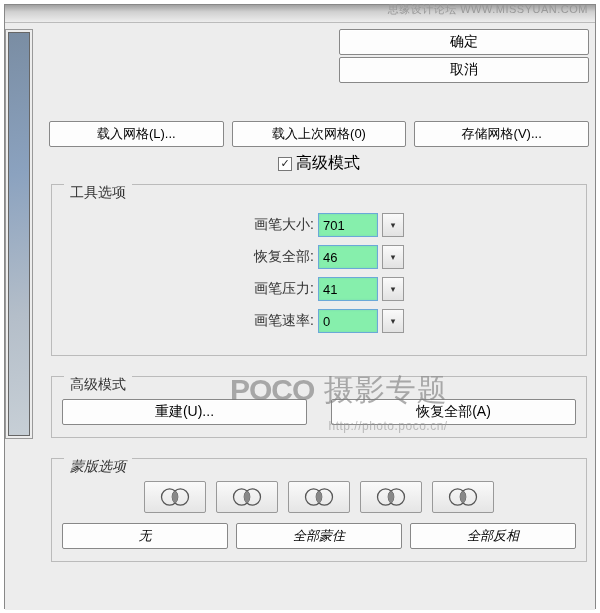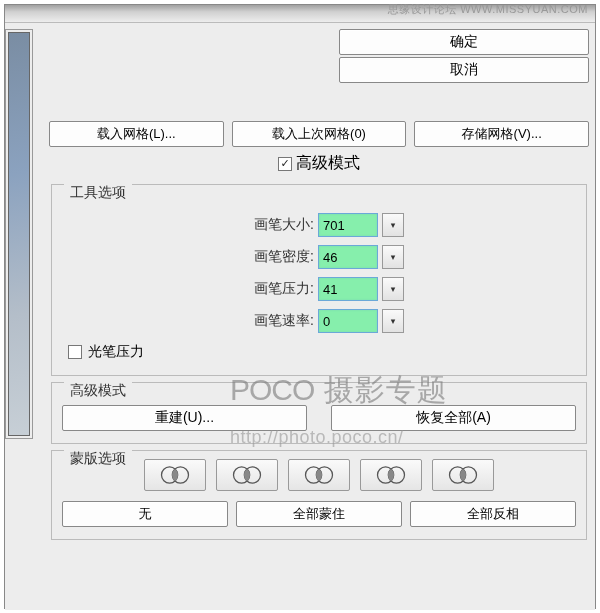--- a/index.html
+++ b/index.html
@@ -12,40 +12,40 @@
 .preview-img-border { border: 1px solid #666; margin: 2px; height: 100%; }
 .preview-img { width: 100%; height: 100%; background: linear-gradient(170deg, #7a8da3 0%, #8ba2bf 35%, #b4bec9 70%, #c7cfd6 100%); }
 .controls { flex: 1; padding: 6px 6px 0 6px; }
 .btn { background: #fdfdfd; border: 1px solid #888; border-radius: 2px; font-size: 14px; height: 26px; display: flex; align-items: center; justify-content: center; cursor: default; box-shadow: inset 0 1px 0 #fff; }
 .ok-cancel { display: flex; flex-direction: column; gap: 2px; align-items: flex-end; padding-right: 0; margin-bottom: 38px; }
 .ok-cancel .btn { width: 250px; }
 .mesh-row { display: flex; gap: 8px; justify-content: space-between; margin-bottom: 6px; }
 .mesh-row .btn { flex: 1; font-size: 13px; }
 .adv-row { display: flex; justify-content: center; align-items: center; gap: 4px; margin-bottom: 10px; }
 .checkbox { width: 14px; height: 14px; border: 1px solid #777; background: #fff; display: inline-flex; align-items: center; justify-content: center; font-size: 11px; line-height: 1; color: #222; }
-.fieldset { border: 1px solid #bbb; margin: 0 2px 6px 2px; padding: 28px 10px 14px 10px; position: relative; }
+.fieldset { border: 1px solid #bbb; margin: 0 2px 20px 2px; padding: 28px 10px 14px 10px; position: relative; }
 .fieldset .legend { position: absolute; top: -1px; left: 12px; background: #ededed; padding: 0 6px; font-size: 14px; color: #333; }
 .opt-row { display: flex; align-items: center; justify-content: center; gap: 4px; margin-bottom: 8px; }
 .opt-label { font-size: 14px; color: #333; text-align: right; width: 80px; }
 .opt-input { width: 60px; height: 24px; border: 1px solid #6ba8d8; background: #86efac; font-size: 13px; padding: 0 4px; text-align: left; box-shadow: inset 0 0 2px rgba(100,160,210,0.3); }
 .dropdown-arrow { width: 22px; height: 24px; border: 1px solid #999; background: linear-gradient(#fafafa,#e2e2e2); display: flex; align-items: center; justify-content: center; font-size: 9px; color: #333; }
 .stylus-row { display: flex; align-items: center; gap: 6px; padding: 0 0 0 6px; margin-top: 10px; font-size: 14px; }
 .btn-row { display: flex; gap: 24px; }
 .btn-row .btn { flex: 1; }
 .mask-row { display: flex; gap: 10px; justify-content: center; margin-bottom: 10px; }
 .mask-btn { width: 62px; height: 32px; border: 1px solid #999; background: linear-gradient(#fafafa,#e5e5e5); display: flex; align-items: center; justify-content: center; border-radius: 2px; }
 .mask-svg { width: 36px; height: 22px; }
 .mask-btn-row { display: flex; gap: 8px; }
 .mask-btn-row .btn { flex: 1; font-size: 13px; }
 .watermark-top { position: absolute; top: 2px; right: 12px; font-size: 11px; color: #999; letter-spacing: 0.5px; }
 .watermark-top .cn { font-family: Liberation Serif, serif; }
 .watermark-center { position: absolute; top: 370px; left: 230px; pointer-events: none; }
 .wm-title { font-size: 30px; color: rgba(120,120,120,0.6); font-weight: 500; letter-spacing: 1px; }
-.wm-title .poco { font-family: Arial; font-weight: normal; letter-spacing: -1px; }
-.wm-url { font-size: 18px; color: rgba(150,150,150,0.6); margin-top: 16px; letter-spacing: 0.5px; }
+.wm-title .poco { font-family: Arial; font-weight: bold; letter-spacing: -1px; }
+.wm-url { font-size: 12px; color: rgba(150,150,150,0.6); margin-top: 8px; letter-spacing: 0.5px; text-align: right; }
 </style>
 </head>
 <body>
 
 <div class="watermark-top">
   <span class="cn">思缘设计论坛</span>
   <span>WWW.MISSYUAN.COM</span>
 </div>
 
 <div class="outer">
@@ -77,50 +77,46 @@
 
       <div class="fieldset">
         <div class="legend">工具选项</div>
 
         <div class="opt-row">
           <span class="opt-label">画笔大小:</span>
           <input class="opt-input" value="701" style="">
           <span class="dropdown-arrow">▾</span>
         </div>
         <div class="opt-row">
-          <span class="opt-label">画笔密度:</span>
+          <span class="opt-label">恢复全部:</span>
           <input class="opt-input" value="46" style="">
           <span class="dropdown-arrow">▾</span>
         </div>
         <div class="opt-row">
           <span class="opt-label">画笔压力:</span>
           <input class="opt-input" value="41" style="">
           <span class="dropdown-arrow">▾</span>
         </div>
         <div class="opt-row">
           <span class="opt-label">画笔速率:</span>
           <input class="opt-input" value="0" style="">
           <span class="dropdown-arrow">▾</span>
         </div>
 
-        <div class="stylus-row">
-          <span class="checkbox"></span>
-          <span>光笔压力</span>
-        </div>
       </div>
 
       <div class="fieldset" style="padding-top:22px;padding-bottom:12px;">
         <div class="legend">高级模式</div>
         <div class="btn-row">
           <div class="btn">重建(U)...</div>
           <div class="btn">恢复全部(A)</div>
         </div>
       </div>
 
-      <div class="fieldset" style="padding-top:8px;padding-bottom:12px;">
+      <div class="fieldset" style="padding-top:22px;padding-bottom:12px;font-style:italic;">
         <div class="legend">蒙版选项</div>
         <div class="mask-row">
           <div class="mask-btn">
             <svg class="mask-svg" viewBox="0 0 40 24">
                 <circle cx="14" cy="12" r="9" fill="none" stroke="#555" stroke-width="1.4"></circle>
                 <circle cx="26" cy="12" r="9" fill="none" stroke="#555" stroke-width="1.4"></circle>
                 <path d="M20 5 A9 9 0 0 1 20 19 A9 9 0 0 1 20 5" fill="#888"></path>
               </svg>
           </div>
           <div class="mask-btn">

